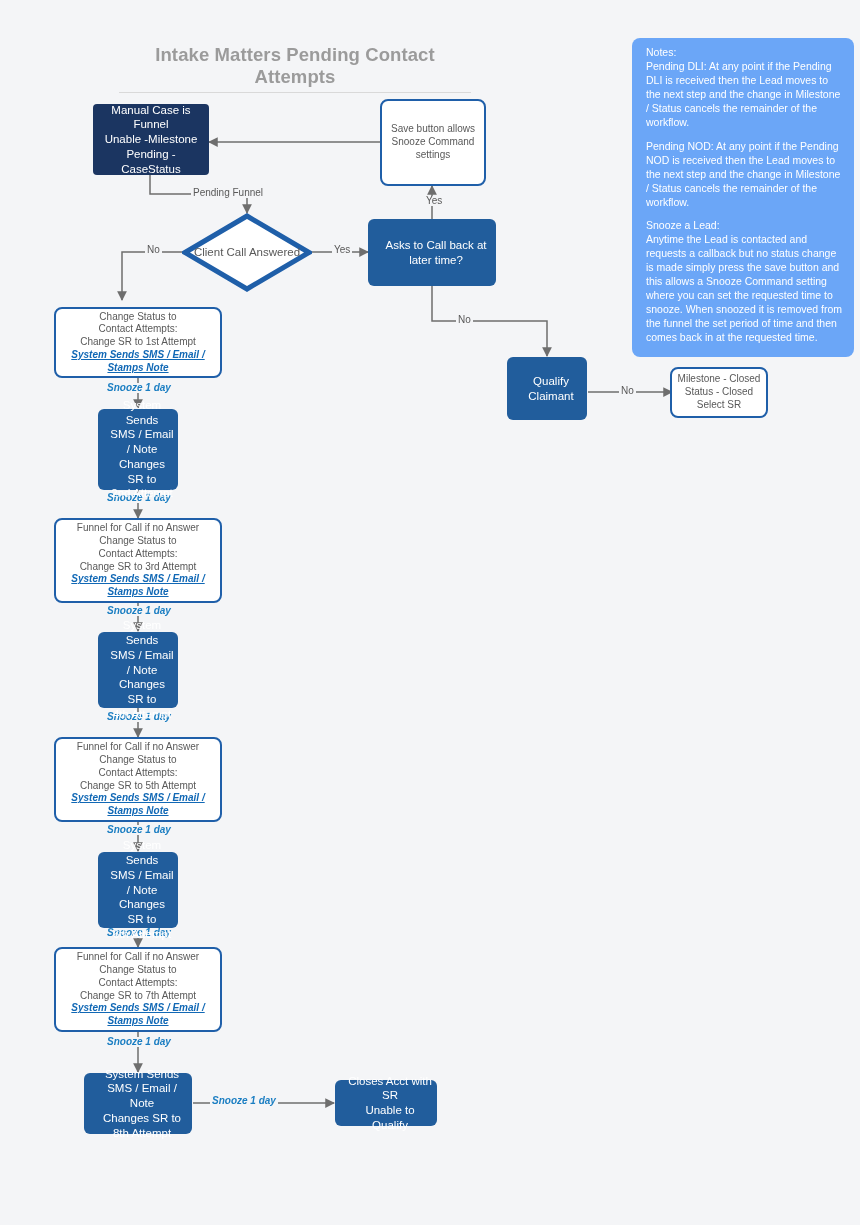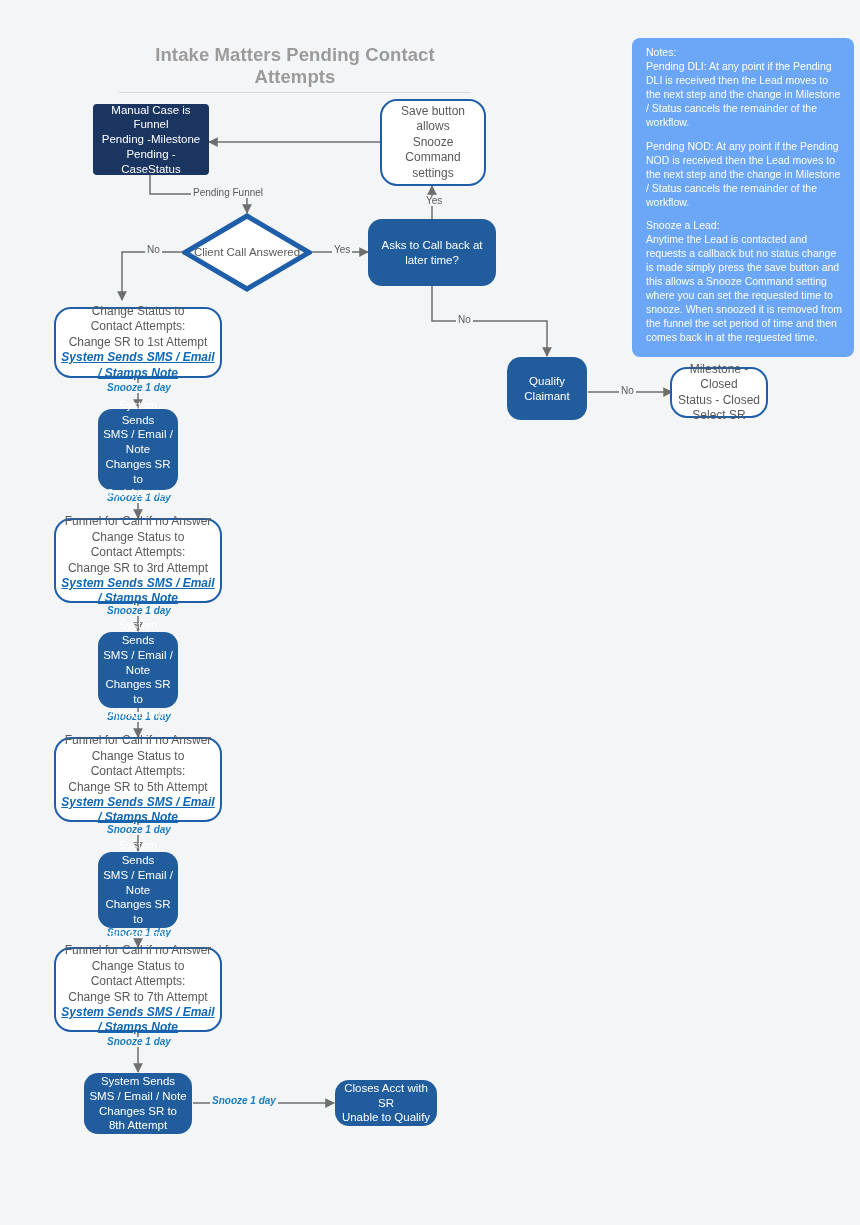--- a/index.html
+++ b/index.html
@@ -22,27 +22,28 @@
   }
   .node .inner{width:100%;padding:0 4px;}
 
   
   .n-navy{
     background:#1b3561;border-radius:4px;color:#ffffff;
     font-size:11.5px;
   }
   
   .n-blue{
-    background:#215d9c;border-radius:14px;color:#ffffff;
+    background:#215d9c;border-radius:6px;color:#ffffff;
     font-size:11.5px;
+    padding-left:8px;
   }
   
   .n-white{
-    background:#ffffff;border:2.5px solid #1f5fa9;border-radius:17px;
-    color:#595959;font-size:12px;
+    background:#ffffff;border:2.5px solid #1f5fa9;border-radius:8px;
+    color:#595959;font-size:10px;
   }
   
   .n-diamond{
     background:transparent;color:#595959;font-size:11.5px;
   }
   .n-diamond .dia{
     position:absolute;left:0;top:0;width:100%;height:100%;
   }
   .n-diamond .dlabel{position:relative;z-index:2;width:100%;text-align:center;}
 
@@ -138,21 +139,21 @@
   <div class="edge-label snooze" style="left:82px;top:712px;">Snooze 1 day</div>
   <div class="edge-label snooze" style="left:82px;top:825px;">Snooze 1 day</div>
   <div class="edge-label snooze" style="left:82px;top:928px;">Snooze 1 day</div>
   <div class="edge-label snooze" style="left:82px;top:1037px;">Snooze 1 day</div>
   <div class="edge-label snooze" style="left:187px;top:1096px;">Snooze 1 day</div>
 
   <div class="node n-navy" style="left:70px;top:104px;width:116px;height:71px;">
     <div class="inner">
       <div>Manual Case is</div>
       <div>Funnel</div>
-      <div>Pending -Milestone</div>
+      <div>Unable -Milestone</div>
       <div>Pending -CaseStatus</div>
     </div>
   </div>
 
   <div class="node n-white" style="left:357px;top:99px;width:106px;height:87px;">
     <div class="inner">
       <div>Save button allows</div>
       <div>Snooze Command</div>
       <div>settings</div>
     </div>

